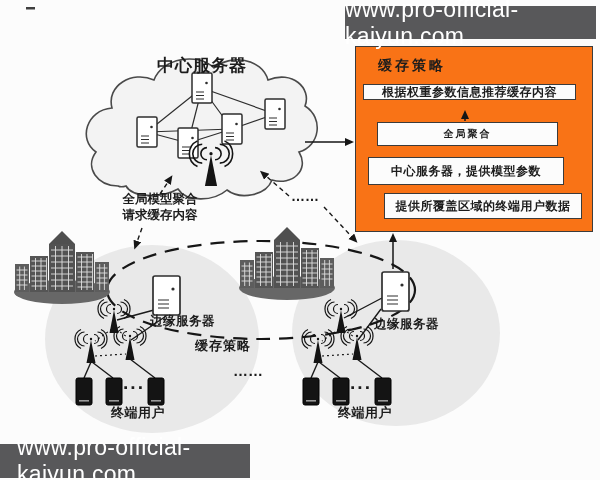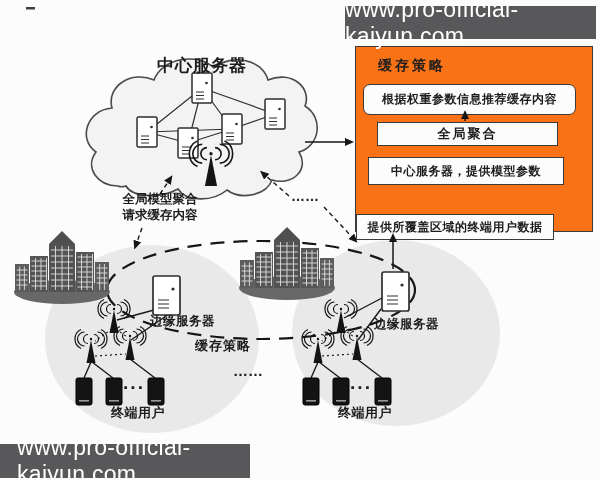--- a/index.html
+++ b/index.html
@@ -43,24 +43,24 @@
     position:absolute; z-index:2; left:355px; top:46px; width:238px; height:186px;
     border:1.6px solid #3b3b3b; background:#f97316;
   }
   .panel-title{position:absolute; left:22px; top:10px; font-size:14px;
                font-weight:700; letter-spacing:3px;}
   .pbox{
     position:absolute; border:1.4px solid #3b3b3b; background:#fcfcfc;
     display:flex; align-items:center; justify-content:center;
     font-size:12px; font-weight:700; letter-spacing:0.5px; white-space:nowrap;
   }
-  .pbox1{left:7px;   top:37px;  width:213px; height:31px;border-radius:7px;}
-  .pbox2{left:21px;  top:75px;  width:181px; height:24px; font-size:13px; letter-spacing:2px;}
+  .pbox1{left:7px;   top:37px;  width:213px; height:16px;}
+  .pbox2{left:21px;  top:75px;  width:181px; height:24px; font-size:10px; letter-spacing:2px;}
   .pbox3{left:12px;  top:110px; width:196px; height:28px;}
-  .pbox4{left:0;  top:146px; width:198px; height:26px;margin-top:21px;}
+  .pbox4{left:28px;  top:146px; width:198px; height:26px;}
 </style>
 </head>
 <body>
 
 <div class="stage">
 
   <div class="panel">
     <div class="panel-title">缓存策略</div>
     <div class="pbox pbox1">根据权重参数信息推荐缓存内容</div>
     <div class="pbox pbox2">全局聚合</div>

